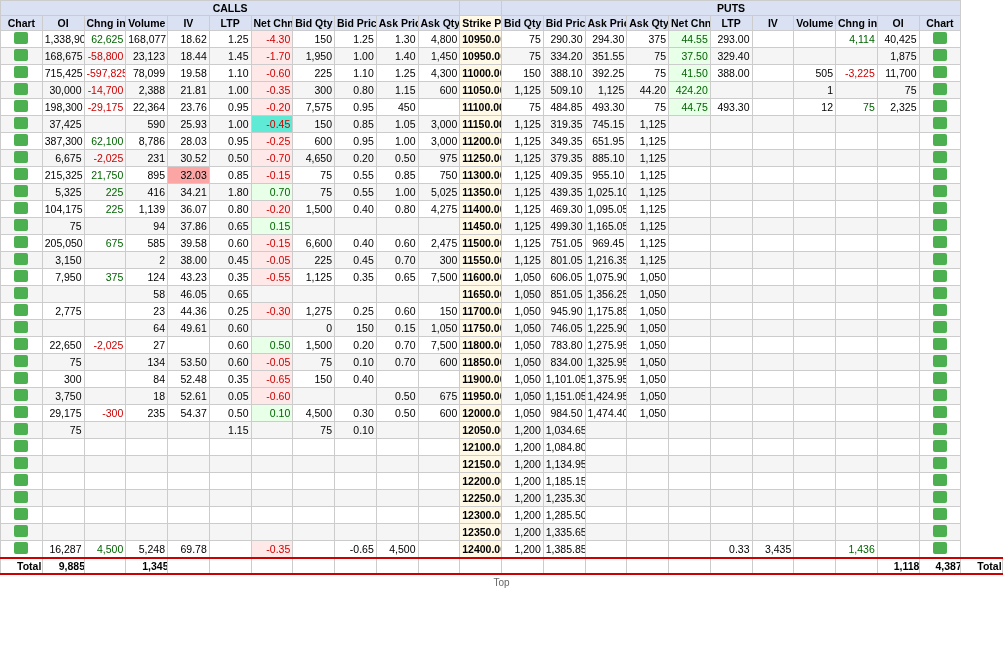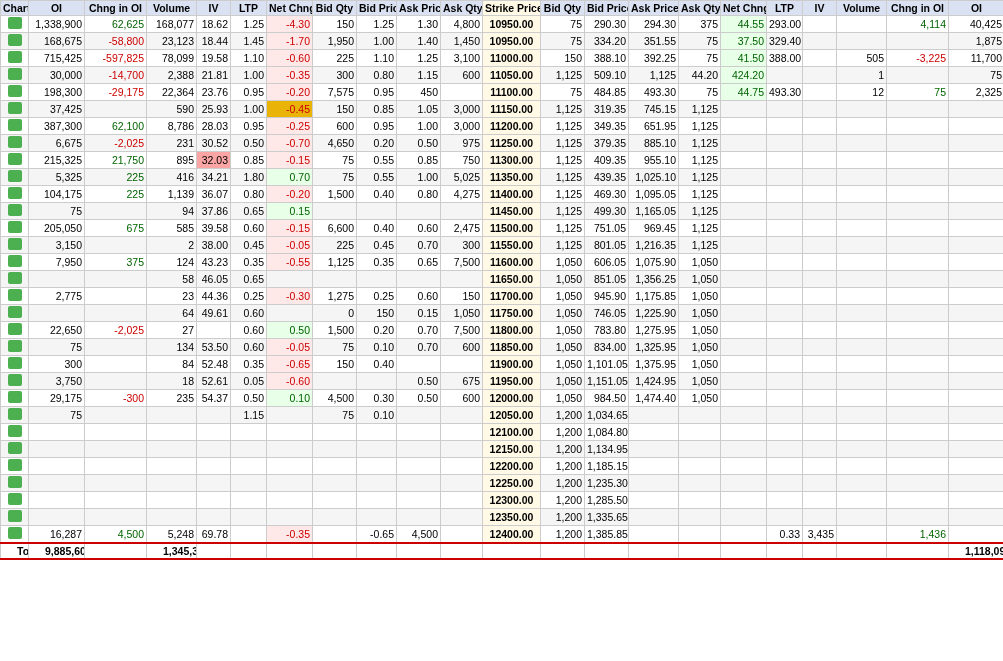--- a/index.html
+++ b/index.html
@@ -45,20 +45,25 @@
     
     .top-label { text-align: center; font-size: 10px; color: #666; padding: 2px; }
   </style>
 </head>
 <body>
 
 <div class="table-wrapper">
   <table>
     <thead>
       <tr>
+        <th colspan="11" class="section-header">CALLS</th>
+        <th class="section-header"></th>
+        <th colspan="11" class="section-header">PUTS</th>
+      </tr>
+      <tr>
         <th style="width:28px">Chart</th>
         <th style="width:56px">OI</th>
         <th style="width:62px">Chng in OI</th>
         <th style="width:50px">Volume</th>
         <th style="width:34px">IV</th>
         <th style="width:36px">LTP</th>
         <th style="width:46px">Net Chng</th>
         <th style="width:44px">Bid Qty</th>
         <th style="width:40px">Bid Price</th>
         <th style="width:44px">Ask Price</th>
@@ -132,21 +137,21 @@
           <td style="text-align: center; background: rgb(255, 255, 255);"><span style="display: inline-block; width: 14px; height: 12px; background: rgb(76, 175, 80); border-radius: 2px; cursor: pointer;"></span></td>
           <td style="background: rgb(255, 255, 255);">715,425</td>
           <td style="background: rgb(255, 255, 255); color: rgb(204, 0, 0);">-597,825</td>
           <td style="background: rgb(255, 255, 255);">78,099</td>
           <td style="background: rgb(255, 255, 255);">19.58</td>
           <td style="background: rgb(255, 255, 255);">1.10</td>
           <td style="background: rgb(255, 232, 232); color: rgb(204, 0, 0);">-0.60</td>
           <td style="background: rgb(255, 255, 255);">225</td>
           <td style="background: rgb(255, 255, 255);">1.10</td>
           <td style="background: rgb(255, 255, 255);">1.25</td>
-          <td style="background: rgb(255, 255, 255);">3,100</td>
+          <td style="background: rgb(255, 255, 255);">4,300</td>
           <td style="background: rgb(255, 249, 230); font-weight: bold; text-align: center;">11000.00</td>
           <td style="background: rgb(255, 255, 255);">150</td>
           <td style="background: rgb(255, 255, 255);">388.10</td>
           <td style="background: rgb(255, 255, 255);">392.25</td>
           <td style="background: rgb(255, 255, 255);">75</td>
           <td style="background: rgb(232, 255, 232); color: rgb(0, 100, 0);">41.50</td>
           <td style="background: rgb(255, 255, 255);">388.00</td>
           <td style="background: rgb(255, 255, 255);"></td>
           <td style="background: rgb(255, 255, 255);">505</td>
           <td style="background: rgb(255, 255, 255); color: rgb(204, 0, 0);">-3,225</td>
@@ -203,21 +208,21 @@
           <td style="background: rgb(255, 255, 255);">2,325</td>
           <td style="text-align: center; background: rgb(255, 255, 255);"><span style="display: inline-block; width: 14px; height: 12px; background: rgb(76, 175, 80); border-radius: 2px; cursor: pointer;"></span></td>
         </tr>
         <tr>
           <td style="text-align: center; background: rgb(245, 245, 245);"><span style="display: inline-block; width: 14px; height: 12px; background: rgb(76, 175, 80); border-radius: 2px; cursor: pointer;"></span></td>
           <td style="background: rgb(245, 245, 245);">37,425</td>
           <td style="background: rgb(245, 245, 245);"></td>
           <td style="background: rgb(245, 245, 245);">590</td>
           <td style="background: rgb(245, 245, 245);">25.93</td>
           <td style="background: rgb(245, 245, 245);">1.00</td>
-          <td style="background: #eab308; color: rgb(204, 0, 0);">-0.45</td>
+          <td style="background: #5eead4; color: rgb(204, 0, 0);">-0.45</td>
           <td style="background: rgb(245, 245, 245);">150</td>
           <td style="background: rgb(245, 245, 245);">0.85</td>
           <td style="background: rgb(245, 245, 245);">1.05</td>
           <td style="background: rgb(245, 245, 245);">3,000</td>
           <td style="background: rgb(255, 249, 230); font-weight: bold; text-align: center;">11150.00</td>
           <td style="background: rgb(245, 245, 245);">1,125</td>
           <td style="background: rgb(245, 245, 245);">319.35</td>
           <td style="background: rgb(245, 245, 245);">745.15</td>
           <td style="background: rgb(245, 245, 245);">1,125</td>
           <td style="background: rgb(245, 245, 245);"></td>
@@ -876,13 +881,14 @@
         <td style="border-top:2px solid #c00; border-bottom:2px solid #c00;"></td>
         <td style="border-top:2px solid #c00; border-bottom:2px solid #c00;"></td>
         <td style="border-top:2px solid #c00; border-bottom:2px solid #c00;"></td>
         <td style="border-top:2px solid #c00; border-bottom:2px solid #c00;"></td>
         <td style="font-weight:bold; border-top:2px solid #c00; border-bottom:2px solid #c00;">1,118,095</td>
         <td style="font-weight:bold; border-top:2px solid #c00; border-bottom:2px solid #c00;">4,387,350</td>
         <td style="text-align:left; font-weight:bold; border-top:2px solid #c00; border-bottom:2px solid #c00;">Total</td>
       </tr>
     </tfoot>
   </table>
+  <div class="top-label">Top</div>
 </div>
 
 </body></html>

